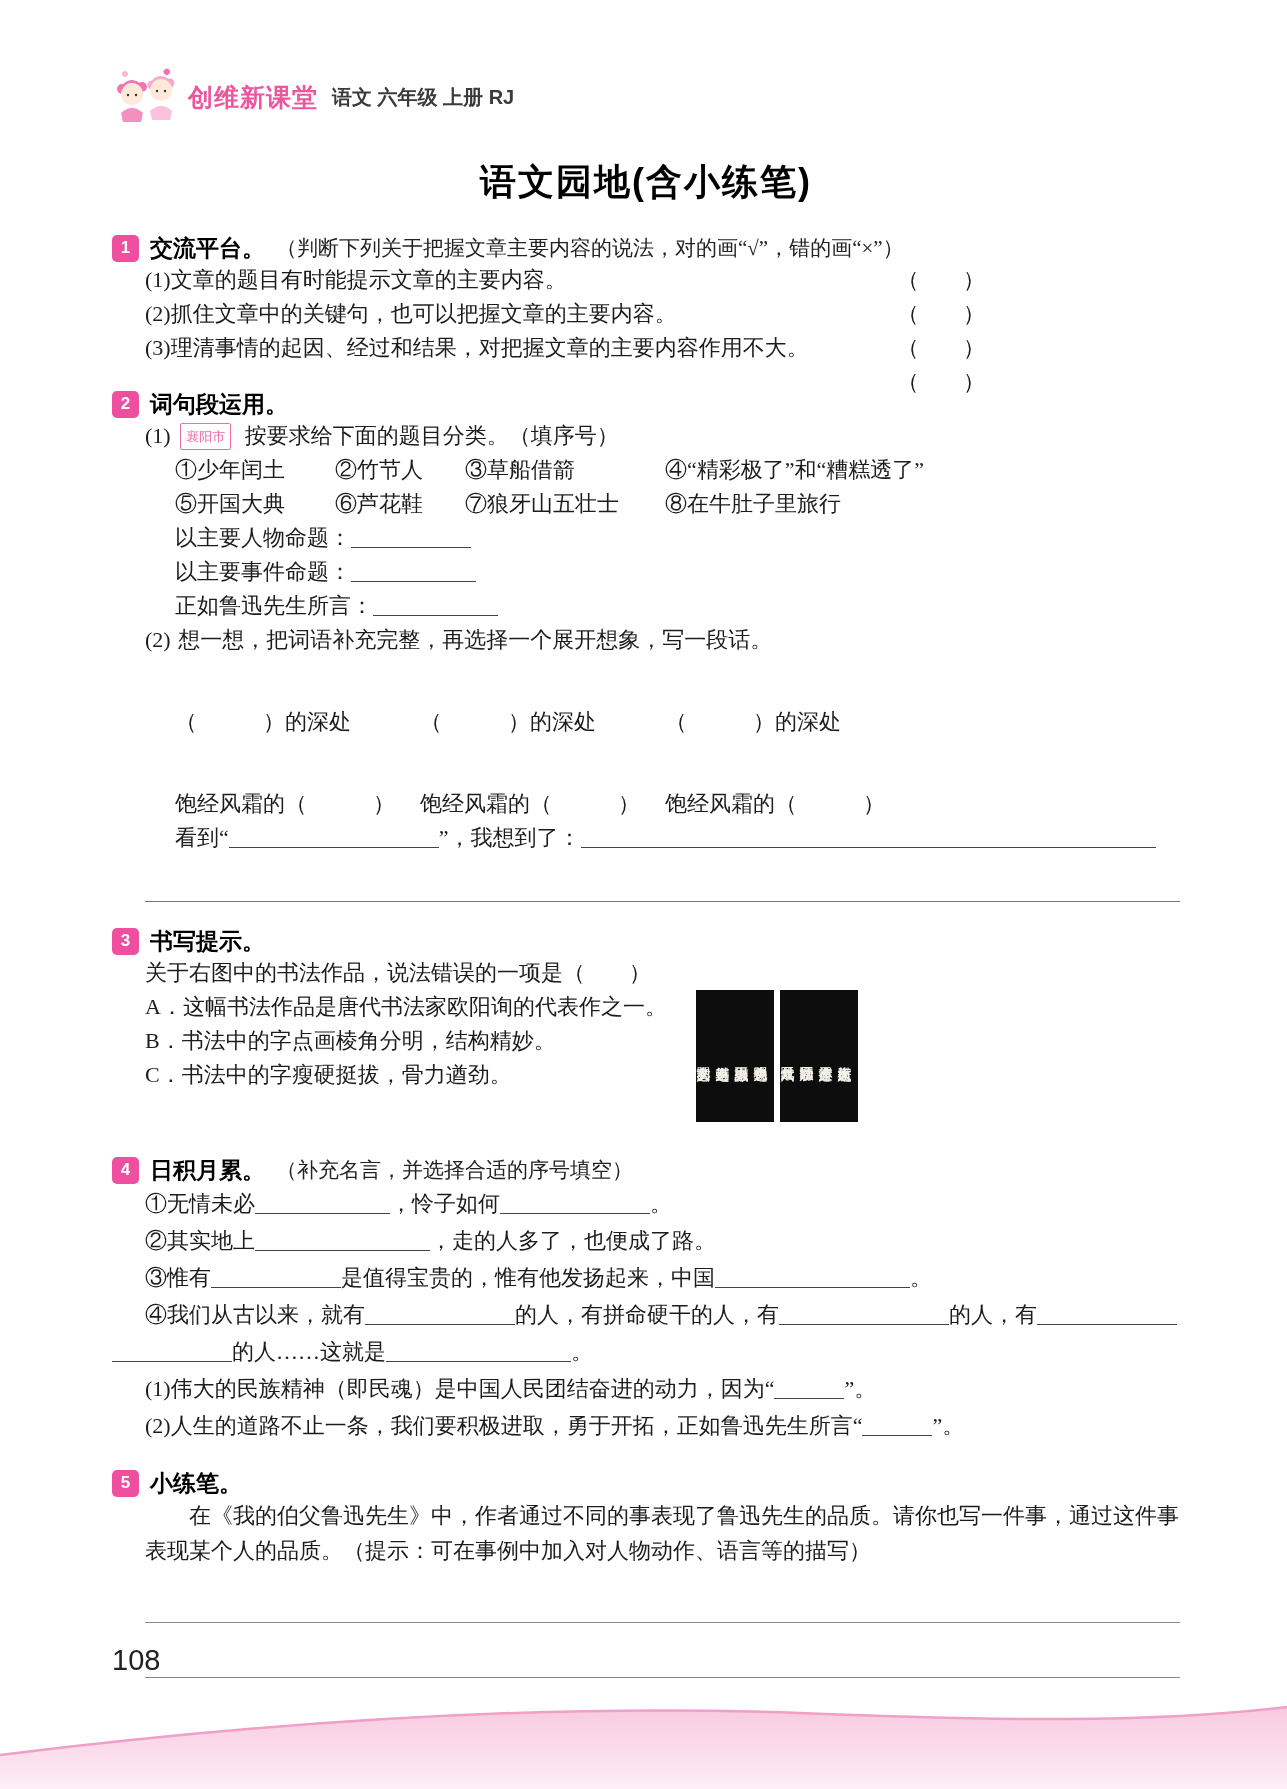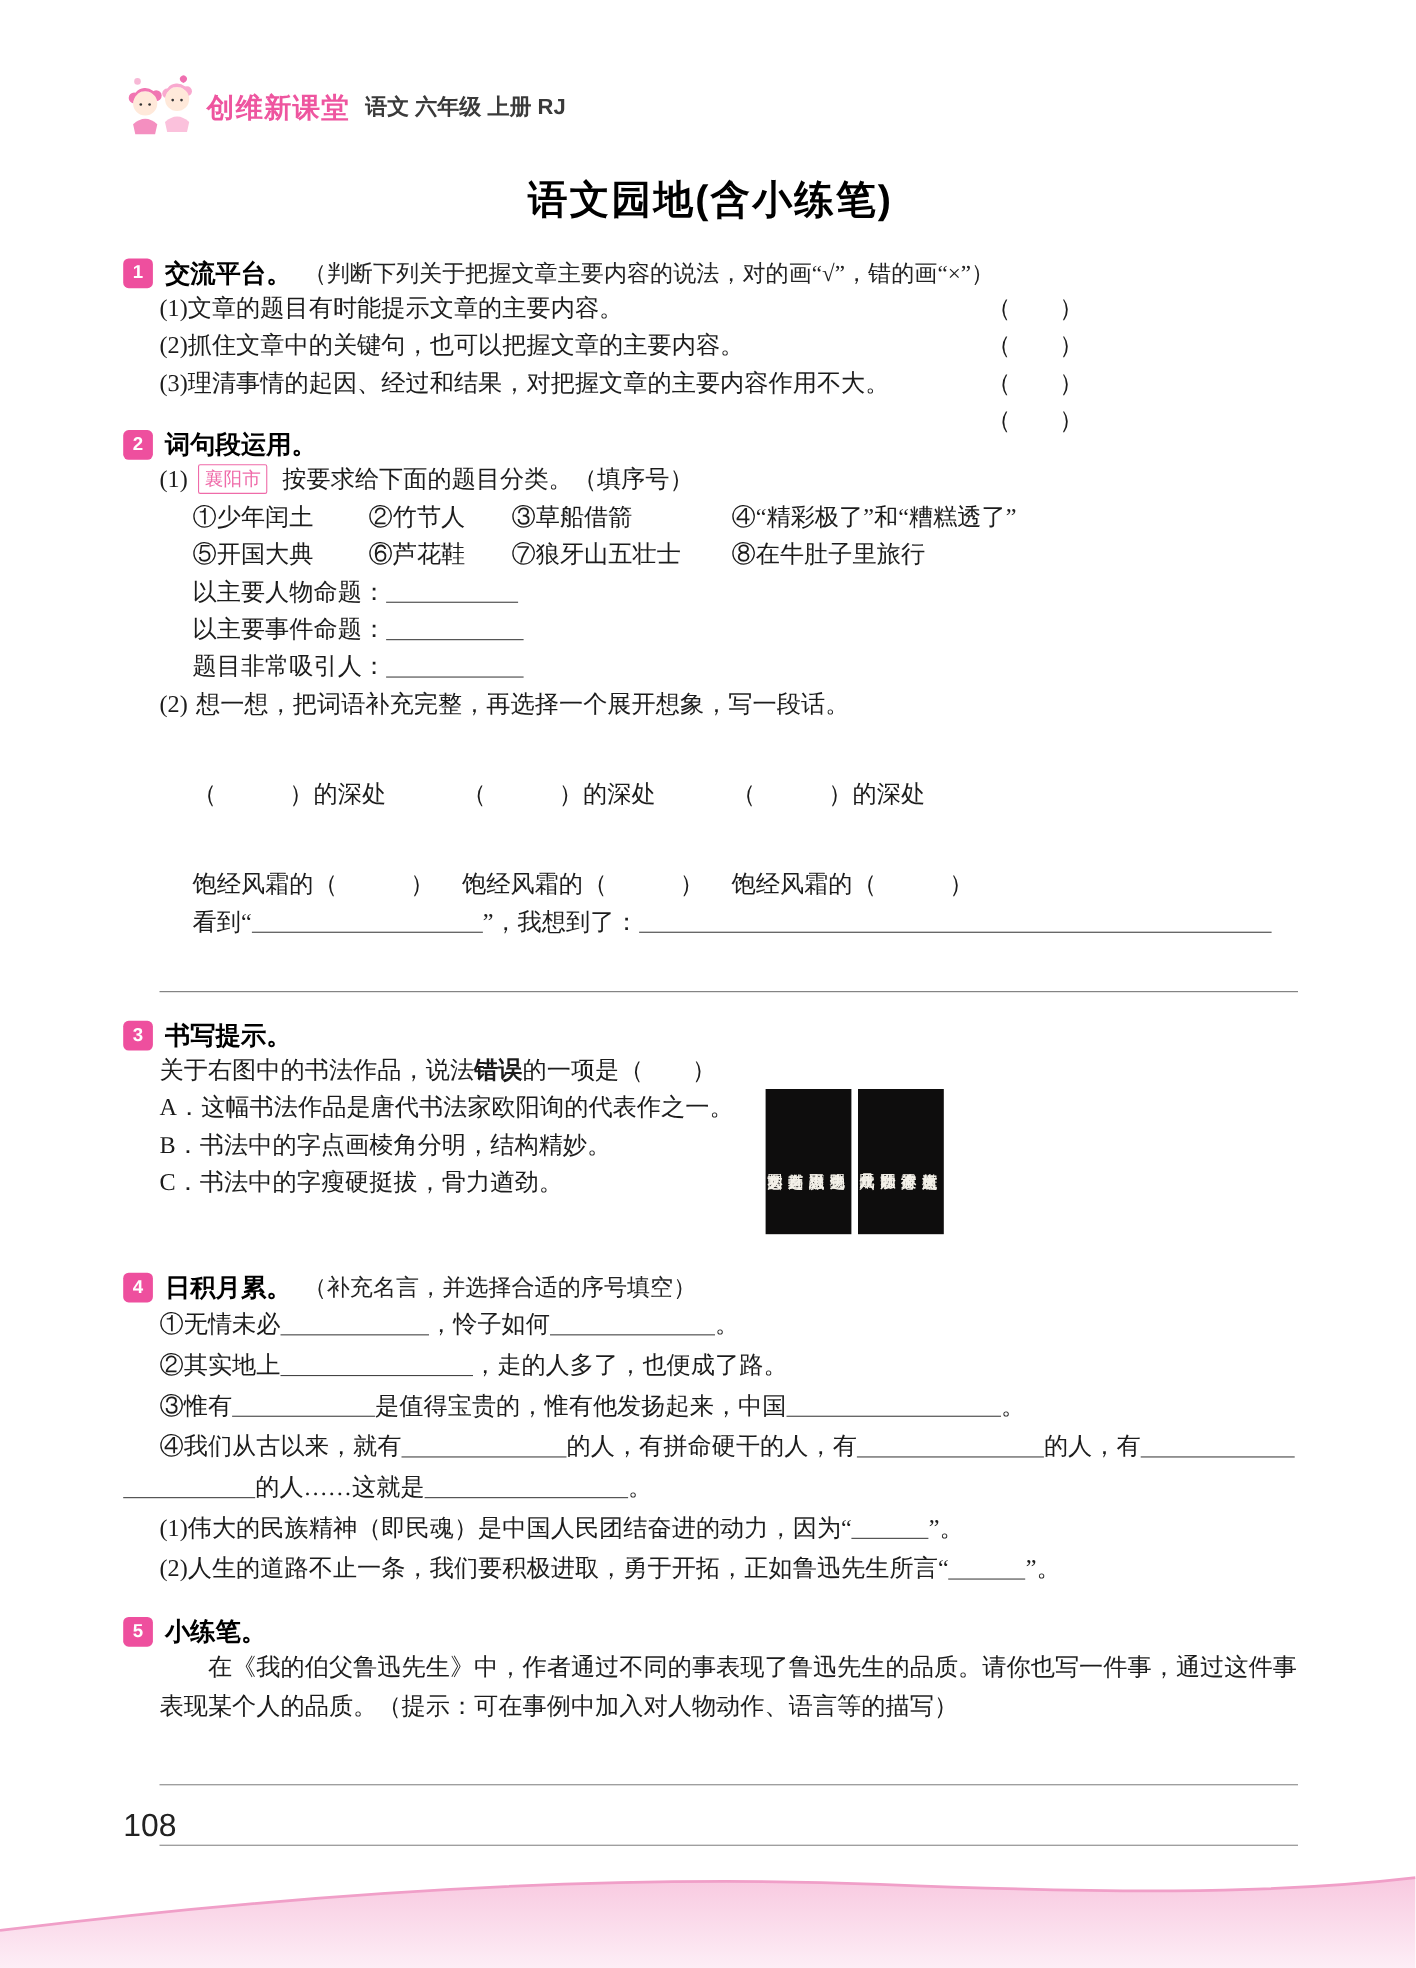--- a/index.html
+++ b/index.html
@@ -33,26 +33,26 @@
   .w130{width:130px}.w135{width:135px}.w140{width:140px}.w150{width:150px}.w170{width:170px}
   .w175{width:175px}.w185{width:185px}.w195{width:195px}.w210{width:210px}.w575{width:575px}
   
   .trow{display:flex;}
   .tc1{width:160px}.tc2{width:130px}.tc3{width:200px}
   .cat-row{display:flex;flex-direction:column;}
   .cat-cell{width:390px;display:inline-block;}
   .phr-row{display:flex;margin-top:48px;}
   .phr{width:245px;display:inline-block;}
   .city-tag{display:inline-block;border:1.5px solid #ef6ba9;color:#ef6ba9;border-radius:2px;
-            padding:0 5px;font-size:17px;line-height:25px;margin:0 8px 0 2px;vertical-align:2px;}
+            padding:0 5px;font-size:13px;line-height:25px;margin:0 8px 0 2px;vertical-align:2px;}
   .qlabel{margin-right:2px;}
   .rule{border-bottom:1px solid #777;height:46px;}
   
   .s3body{position:relative;min-height:175px;}
-  .boldword{font-weight:bold;}
+  .boldword{font-weight:normal;}
   .calli{position:absolute;top:34px;right:322px;display:flex;gap:6px;}
   .calli-panel{width:78px;height:132px;background:#0e0d0d;color:#f5f2ea;writing-mode:vertical-rl;
                font-size:14px;line-height:19px;padding:5px 4px;white-space:pre-line;box-sizing:border-box;
                text-align:center;overflow:hidden;}
   
   .s4 .item{line-height:37px;}
   
   .para{text-indent:2em;white-space:normal;line-height:35px;}
   .rule55{height:54px;border-bottom:1px solid #888;}
   
@@ -144,21 +144,21 @@
         <div class="inner cat-row">
           <span class="cat-cell">
             <span>以主要人物命题：</span><span class="blank w120"></span>
           </span>
           <span>
             <span>以主要事件命题：</span><span class="blank w125"></span>
           </span>
         </div>
         <div class="inner cat-row">
           <span>
-            <span>题目非常吸引人：</span><span class="blank w125"></span>
+            <span>正如鲁迅先生所言：</span><span class="blank w125"></span>
           </span>
         </div>
         <div class="item">
           <span class="qlabel">(2)</span>
           <span>想一想，把词语补充完整，再选择一个展开想象，写一段话。</span>
         </div>
         <div class="inner phr-row">
           <span class="phr">（　　　）的深处</span>
           <span class="phr">（　　　）的深处</span>
           <span class="phr">（　　　）的深处</span>

